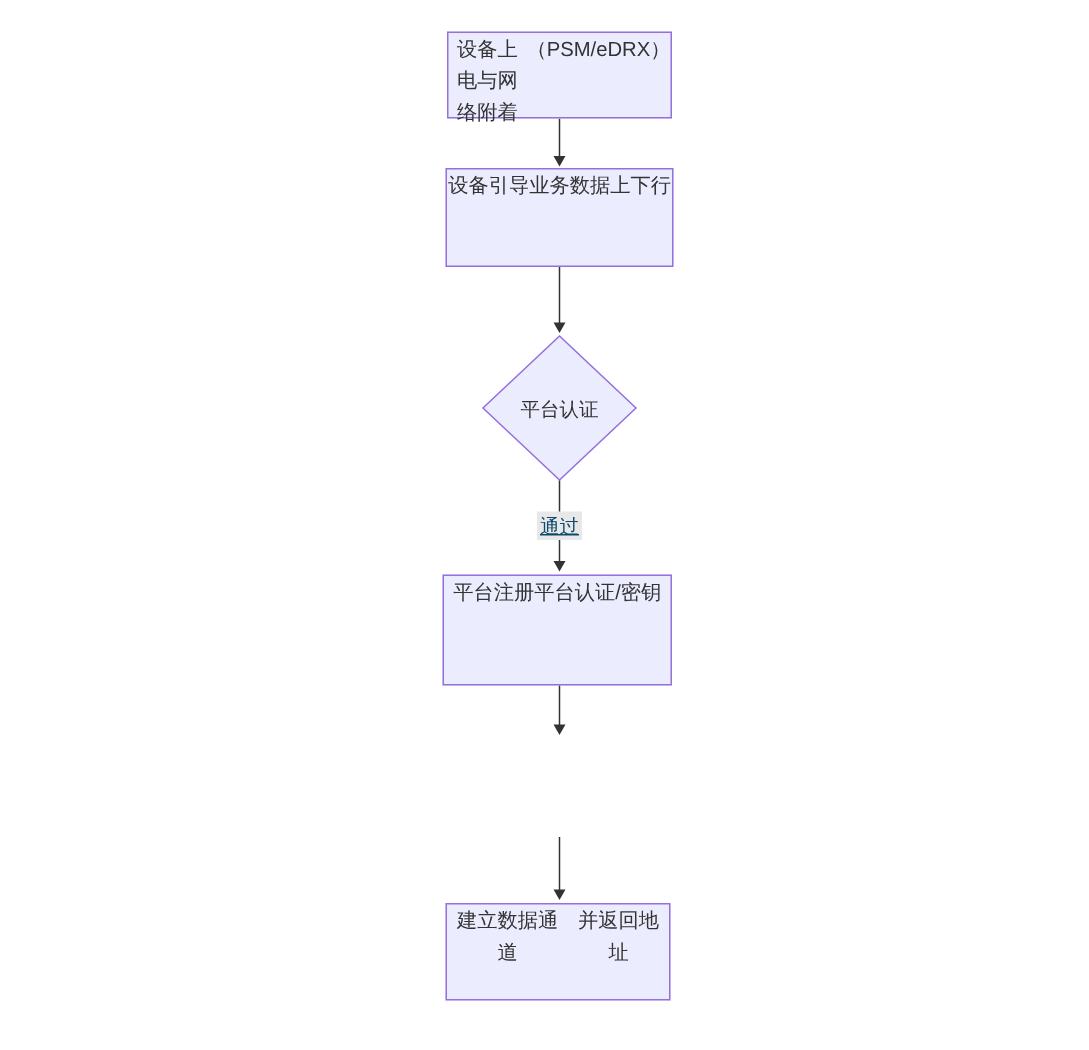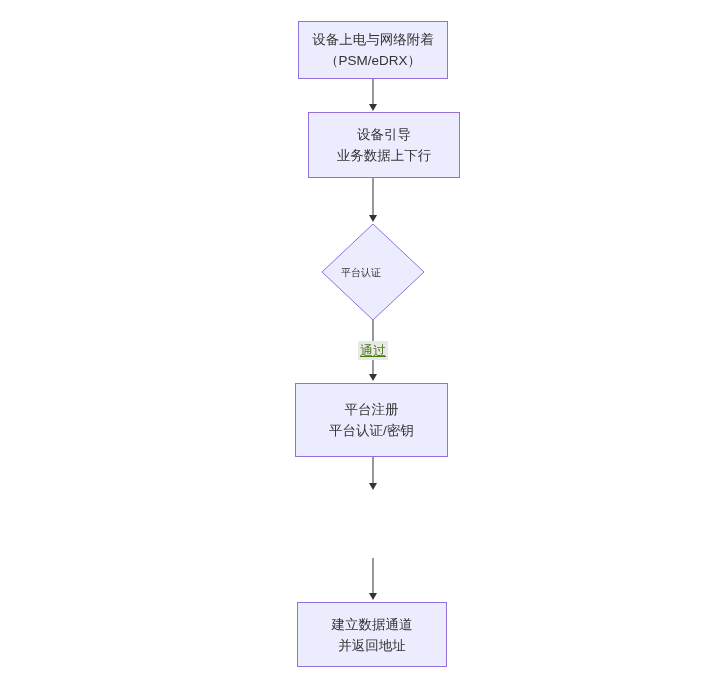--- a/index.html
+++ b/index.html
@@ -21,50 +21,50 @@
     width: 726px; height: 700px;
   }
   .node {
     position: absolute;
     background: #ECECFF;
     border: 1px solid #9370DB;
     color: #333333;
     font-size: 13.5px;
     line-height: 21px;
     display: flex;
-    flex-direction: column;
-    align-items: center;
+    flex-direction: row;
+    align-items: flex-start;
     justify-content: center;
     text-align: center;
     box-sizing: border-box;
   }
   #node-a { left: 298px; top: 21px;  width: 150px; height: 58px; }
-  #node-b { left: 297px; top: 112px; width: 152px; height: 66px; margin-left: 11px; }
+  #node-b { left: 297px; top: 112px; width: 152px; height: 66px; }
   #node-d { left: 295px; top: 383px; width: 153px; height: 74px; }
   #node-e { left: 297px; top: 492px; width: 152px; height: 66px; }
   #node-f { left: 297px; top: 602px; width: 150px; height: 65px; }
   .diamond-label {
     position: absolute;
-    left: 301px; top: 262px;
+    left: 313px; top: 262px;
     width: 120px;
     text-align: center;
     color: #333333;
-    font-size: 10px;
+    font-size: 13px;
     line-height: 21px;
   }
   .edge-label-wrap {
     position: absolute;
     left: 333px; top: 341px;
     width: 80px;
     display: flex;
     justify-content: center;
   }
   .edge-label {
     background: #e8e8e8;
-    color: #4d7c0f;
+    color: #0c4a6e;
     font-size: 13px;
     line-height: 19px;
     padding: 0 2px;
     text-decoration: underline;
   }
 </style>
 </head>
 <body>
 
 <div class="canvas">

